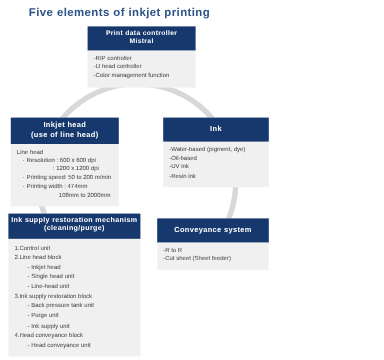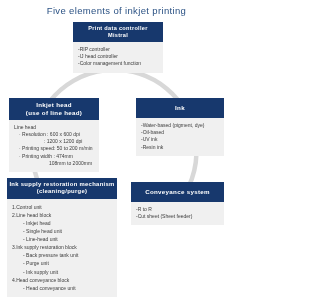--- a/index.html
+++ b/index.html
@@ -21,25 +21,25 @@
     width: 233px;
     height: 300px;
   }
 
   
   .page-title {
     position: absolute;
     left: 0;
     top: 5px;
     width: 233px;
-    text-align: center;
     font-size: 9.5px;
-    font-weight: normal;
+    font-weight: bold;
     letter-spacing: 0.35px;
     color: #2b5284;
+    padding-left: 24px;
   }
 
   
   .cycle-arrow {
     position: absolute;
     left: 0; top: 0;
     width: 233px; height: 300px;
     pointer-events: none;
   }
 

